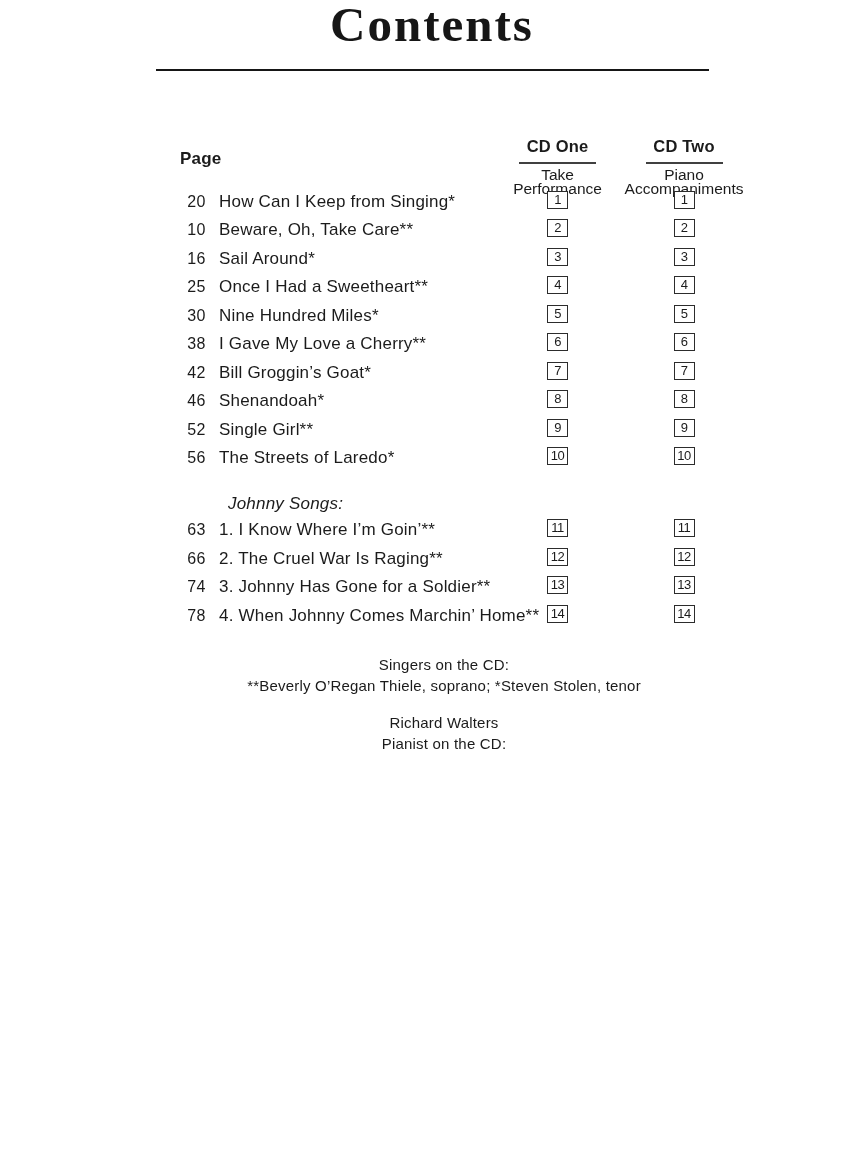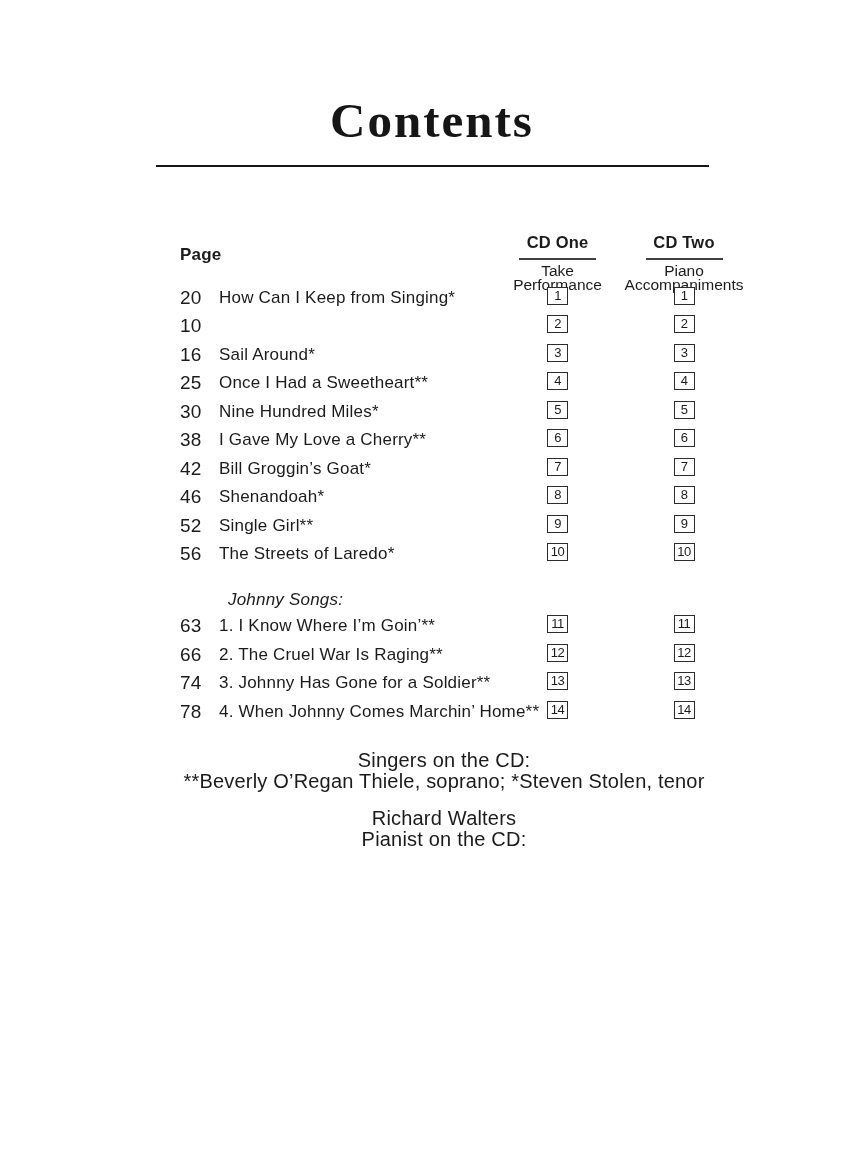--- a/index.html
+++ b/index.html
@@ -8,21 +8,20 @@
     width:864px; height:1152px;
     margin:0 auto;
     background:#ffffff;
     color:#1b1b1b;
     font-family:"Liberation Sans", sans-serif;
     overflow:hidden;
   }
   
   .title {
     margin:0;
-    padding-top:96px;
     text-align:center;
     font-family:"Liberation Serif", serif;
     font-weight:700;
     font-size:49px;
     line-height:1;
     letter-spacing:2px;
     color:#161616;
   }
   .rule {
     width:553px;
@@ -63,22 +62,22 @@
   .cd-sub {
     margin-top:4px;
     font-size:15.5px;
     line-height:14px;
     white-space:nowrap;
   }
 
   .row { height:28.45px; }
   .cell-page {
     grid-column:1;
-    text-align:left;
-    font-size:19px;
+    text-align:center;
+    font-size:16px;
     line-height:19px;
     padding-top:2px;
     letter-spacing:0.3px;
   }
   .cell-title {
     grid-column:2;
     padding-left:6px;
     font-size:17px;
     line-height:19px;
     padding-top:2px;
@@ -103,21 +102,21 @@
   .section-label {
     grid-column:2;
     padding-left:15px;
     font-size:17px;
     line-height:19px;
     font-style:italic;
     letter-spacing:0.2px;
   }
 
   
-  .footer { margin-top:22px; text-align:center; font-size:20px; line-height:21px; letter-spacing:0.2px;margin-left:24px; }
+  .footer { margin-top:22px; text-align:center; font-size:15px; line-height:21px; letter-spacing:0.2px;margin-left:24px; }
   .footer-block-2 { margin-top:16px; }
 </style>
 </head>
 <body>
 
 <div class="sheet">
 
   <h1 class="title">Contents</h1>
   <hr class="rule">
 
@@ -146,20 +145,21 @@
       <span class="cell-title">How Can I Keep from Singing*</span>
       <span class="cell-cd1">
           <span class="track-box">1</span>
         </span>
       <span class="cell-cd2">
           <span class="track-box">1</span>
         </span>
     </div>
     <div class="grid-row row">
       <span class="cell-page">10</span>
+      <span class="cell-title">Beware, Oh, Take Care**</span>
       <span class="cell-cd1">
           <span class="track-box">2</span>
         </span>
       <span class="cell-cd2">
           <span class="track-box">2</span>
         </span>
     </div>
     <div class="grid-row row">
       <span class="cell-page">16</span>
       <span class="cell-title">Sail Around*</span>

